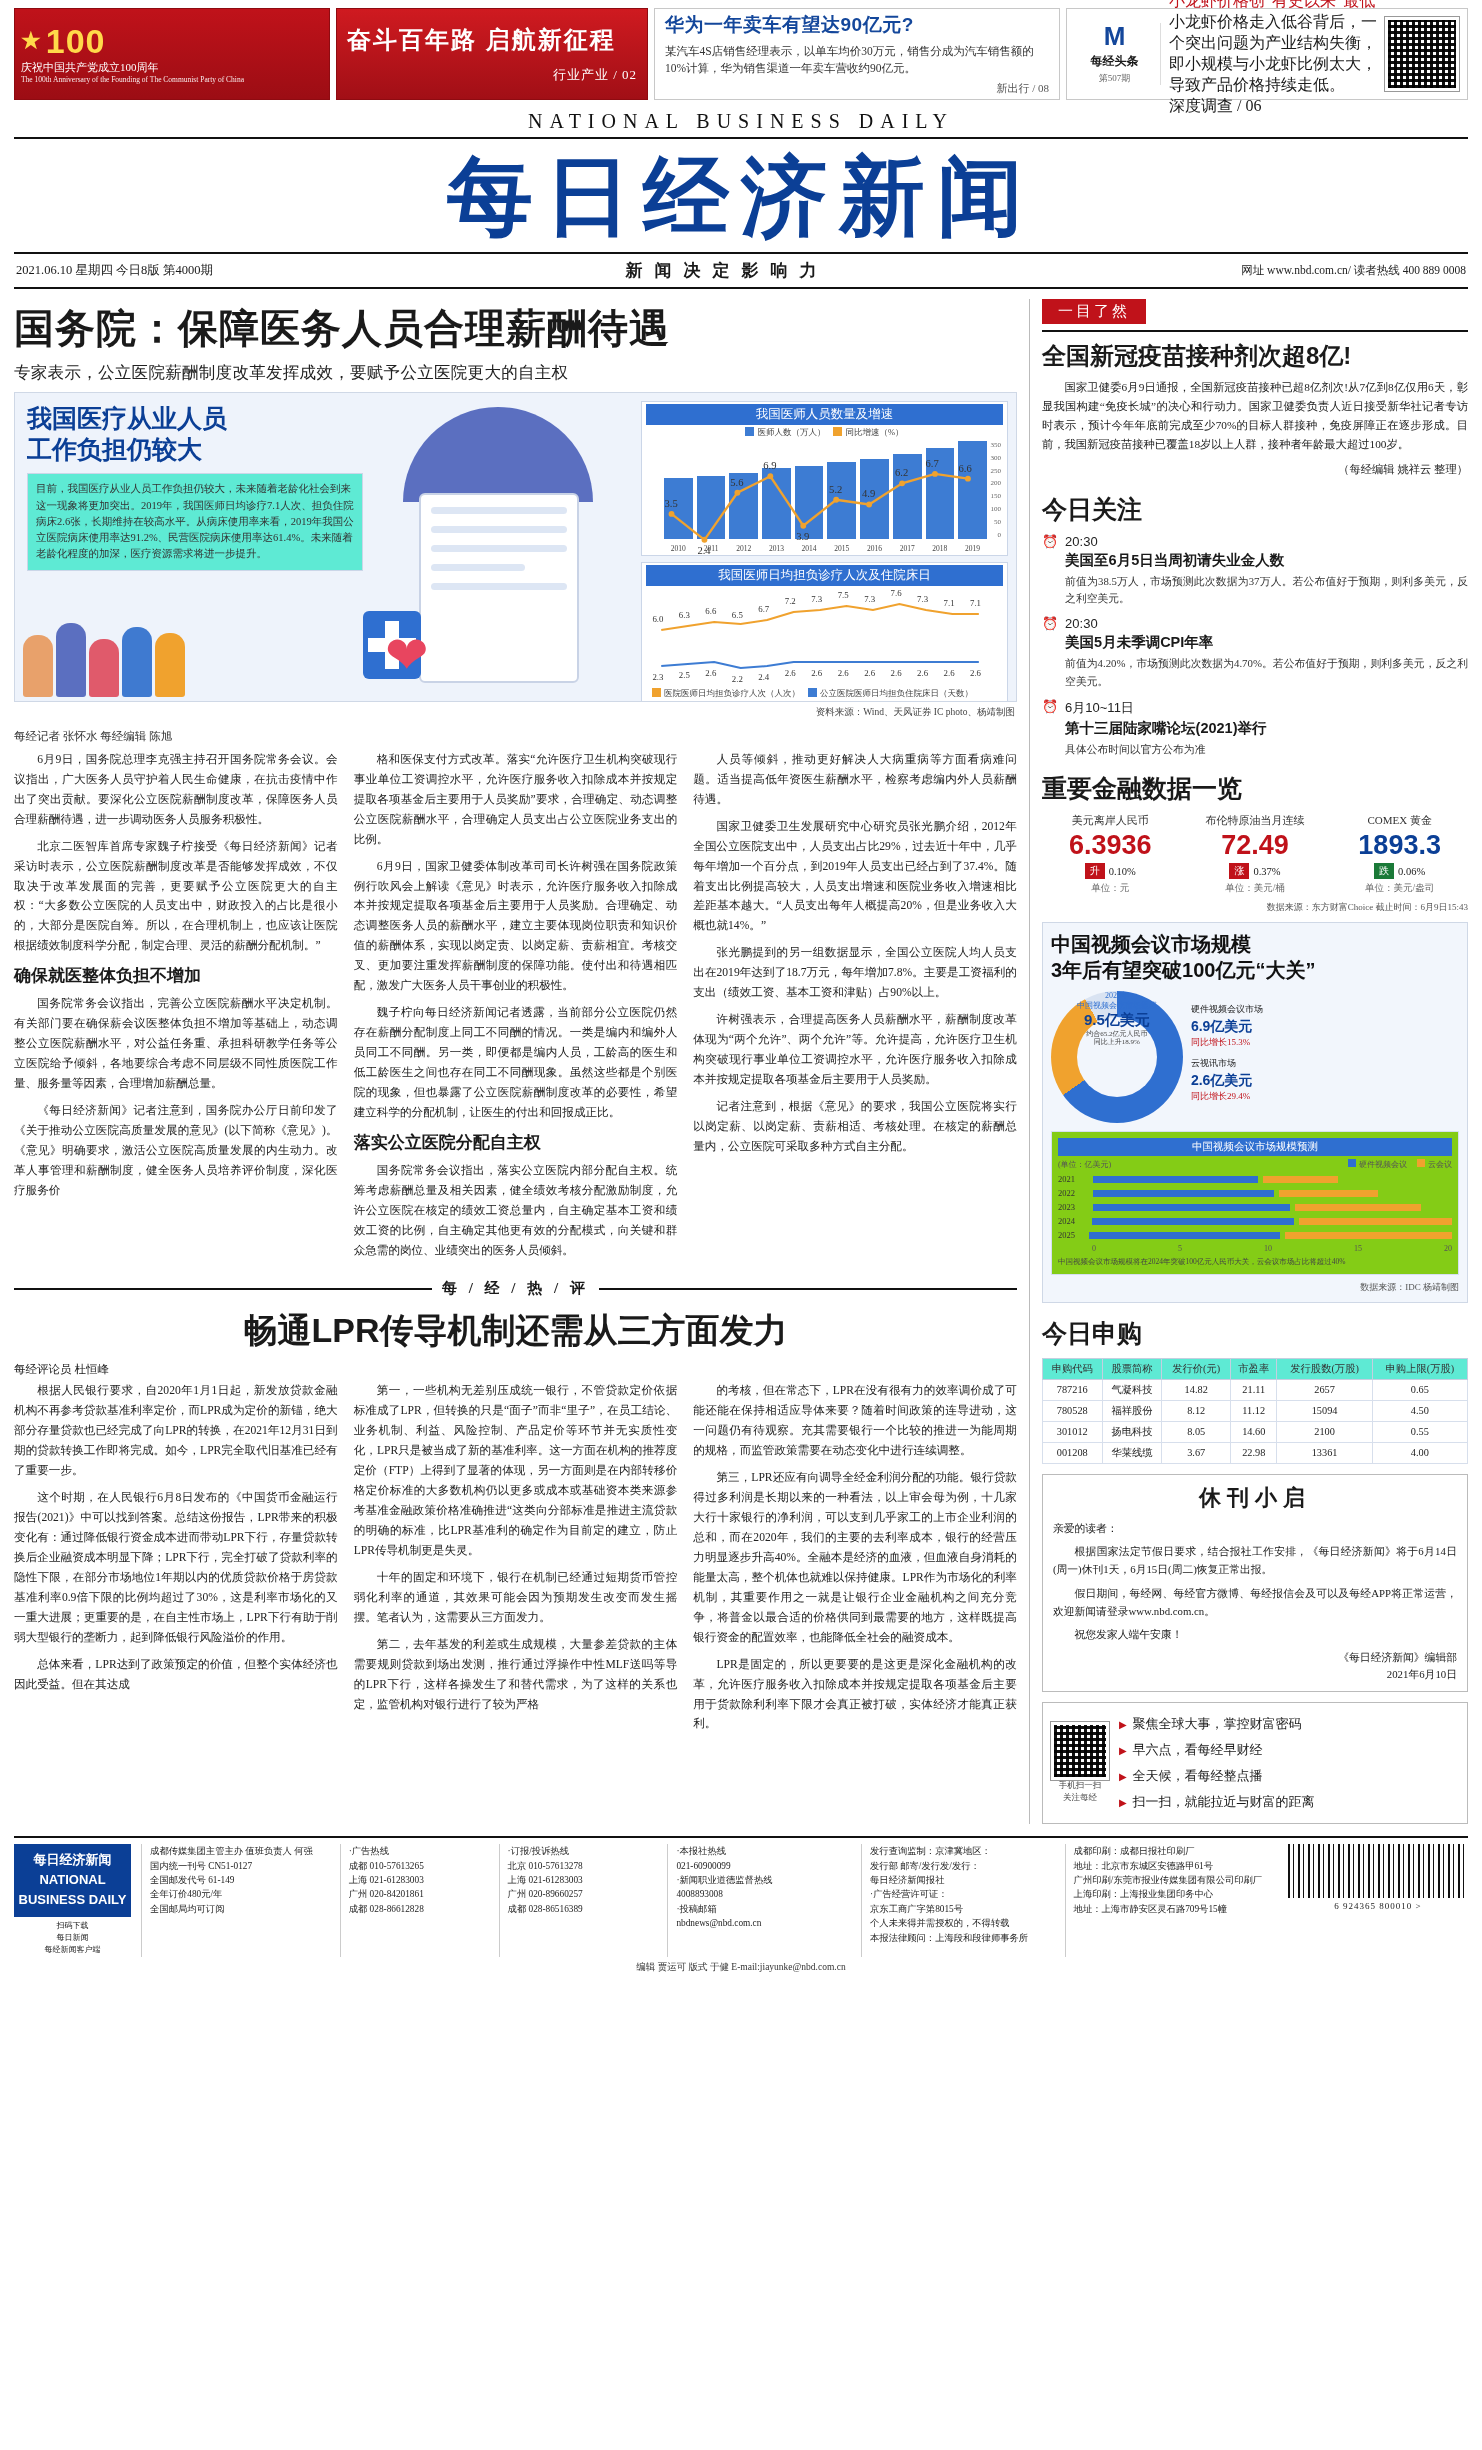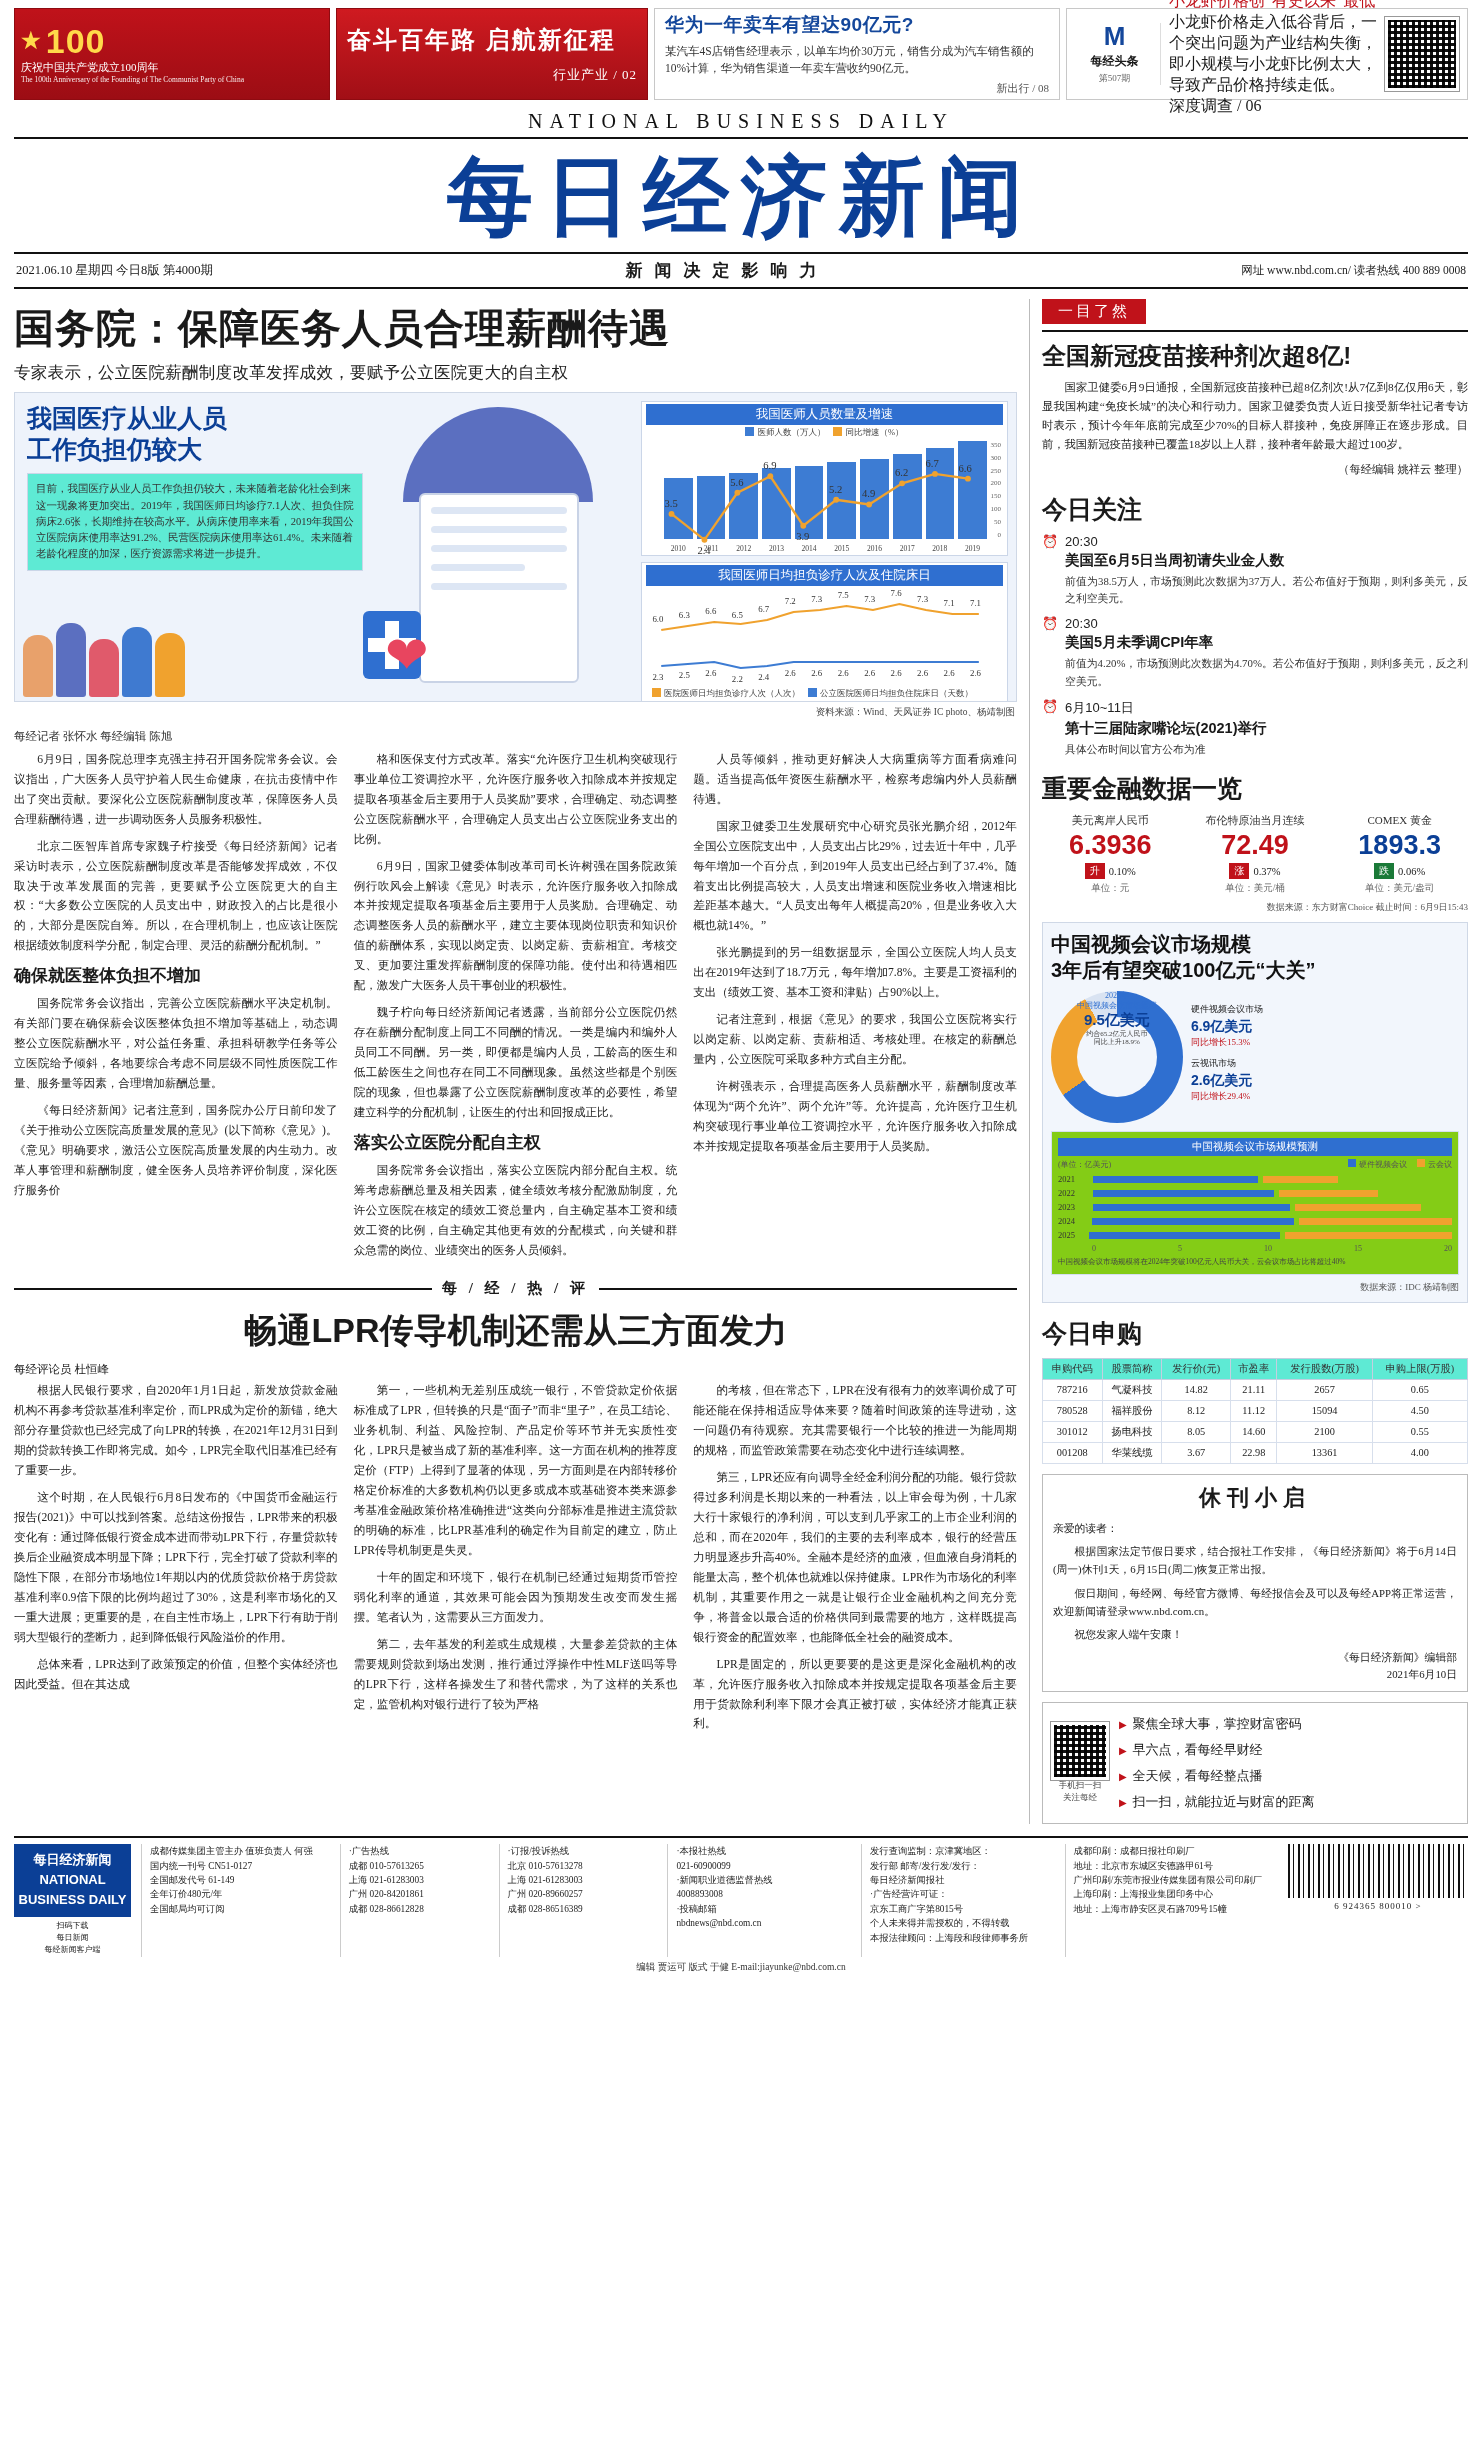--- a/index.html
+++ b/index.html
@@ -430,22 +430,22 @@
           <div class="sub-h">落实公立医院分配自主权</div>
           <div class="bodytext">
             <p>国务院常务会议指出，落实公立医院内部分配自主权。统筹考虑薪酬总量及相关因素，健全绩效考核分配激励制度，允许公立医院在核定的绩效工资总量内，自主确定基本工资和绩效工资的比例，自主确定其他更有效的分配模式，向关键和群众急需的岗位、业绩突出的医务人员倾斜。</p>
           </div>
         </div>
         <div class="c">
           <div class="bodytext">
             <p>人员等倾斜，推动更好解决人大病重病等方面看病难问题。适当提高低年资医生薪酬水平，检察考虑编内外人员薪酬待遇。</p>
             <p>国家卫健委卫生发展研究中心研究员张光鹏介绍，2012年全国公立医院支出中，人员支出占比29%，过去近十年中，几乎每年增加一个百分点，到2019年人员支出已经占到了37.4%。随着支出比例提高较大，人员支出增速和医院业务收入增速相比差距基本越大。“人员支出每年人概提高20%，但是业务收入大概也就14%。”</p>
             <p>张光鹏提到的另一组数据显示，全国公立医院人均人员支出在2019年达到了18.7万元，每年增加7.8%。主要是工资福利的支出（绩效工资、基本工资和津贴）占90%以上。</p>
+            <p>许树强表示，合理提高医务人员薪酬水平，薪酬制度改革体现为“两个允许”、两个允许”等。允许提高，允许医疗卫生机构突破现行事业单位工资调控水平，允许医疗服务收入扣除成本并按规定提取各项基金后主要用于人员奖励。</p>
             <p>记者注意到，根据《意见》的要求，我国公立医院将实行以岗定薪、以岗定薪、责薪相适、考核处理。在核定的薪酬总量内，公立医院可采取多种方式自主分配。</p>
-            <p>许树强表示，合理提高医务人员薪酬水平，薪酬制度改革体现为“两个允许”、两个允许”等。允许提高，允许医疗卫生机构突破现行事业单位工资调控水平，允许医疗服务收入扣除成本并按规定提取各项基金后主要用于人员奖励。</p>
           </div>
         </div>
       </div>
 
       <div class="cmt-sep">
         <div class="line"></div>
         <div class="tag">每 / 经 / 热 / 评</div>
         <div class="line"></div>
       </div>
       <div class="cmt-h">畅通LPR传导机制还需从三方面发力</div>

